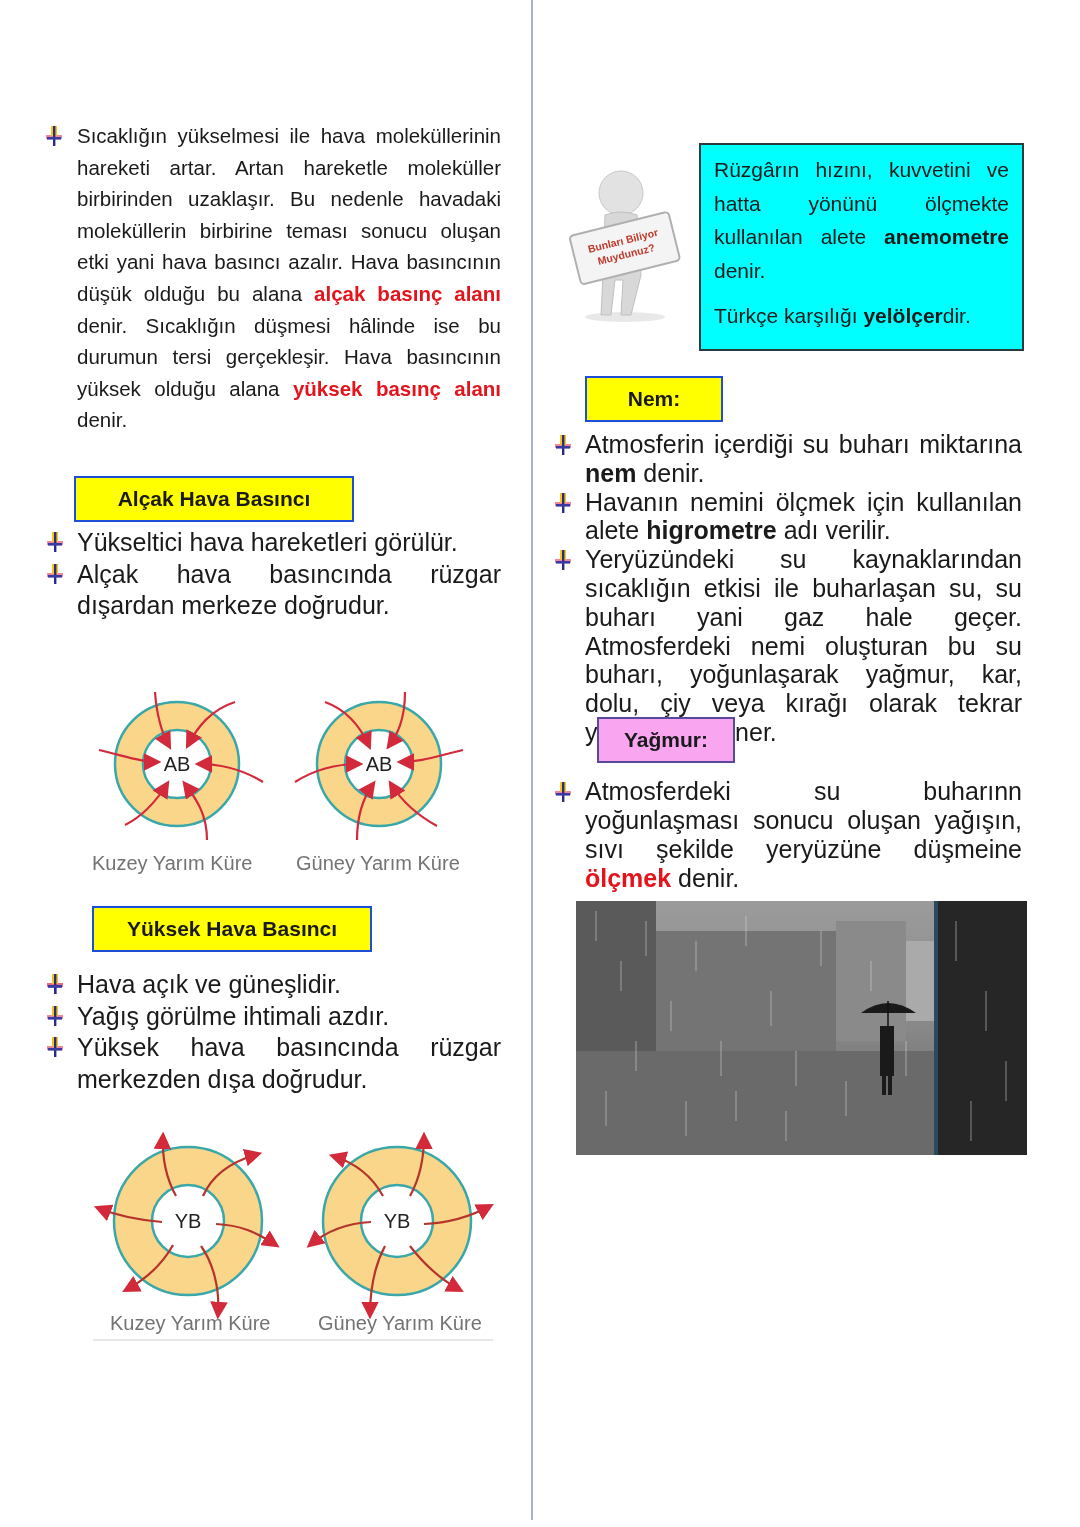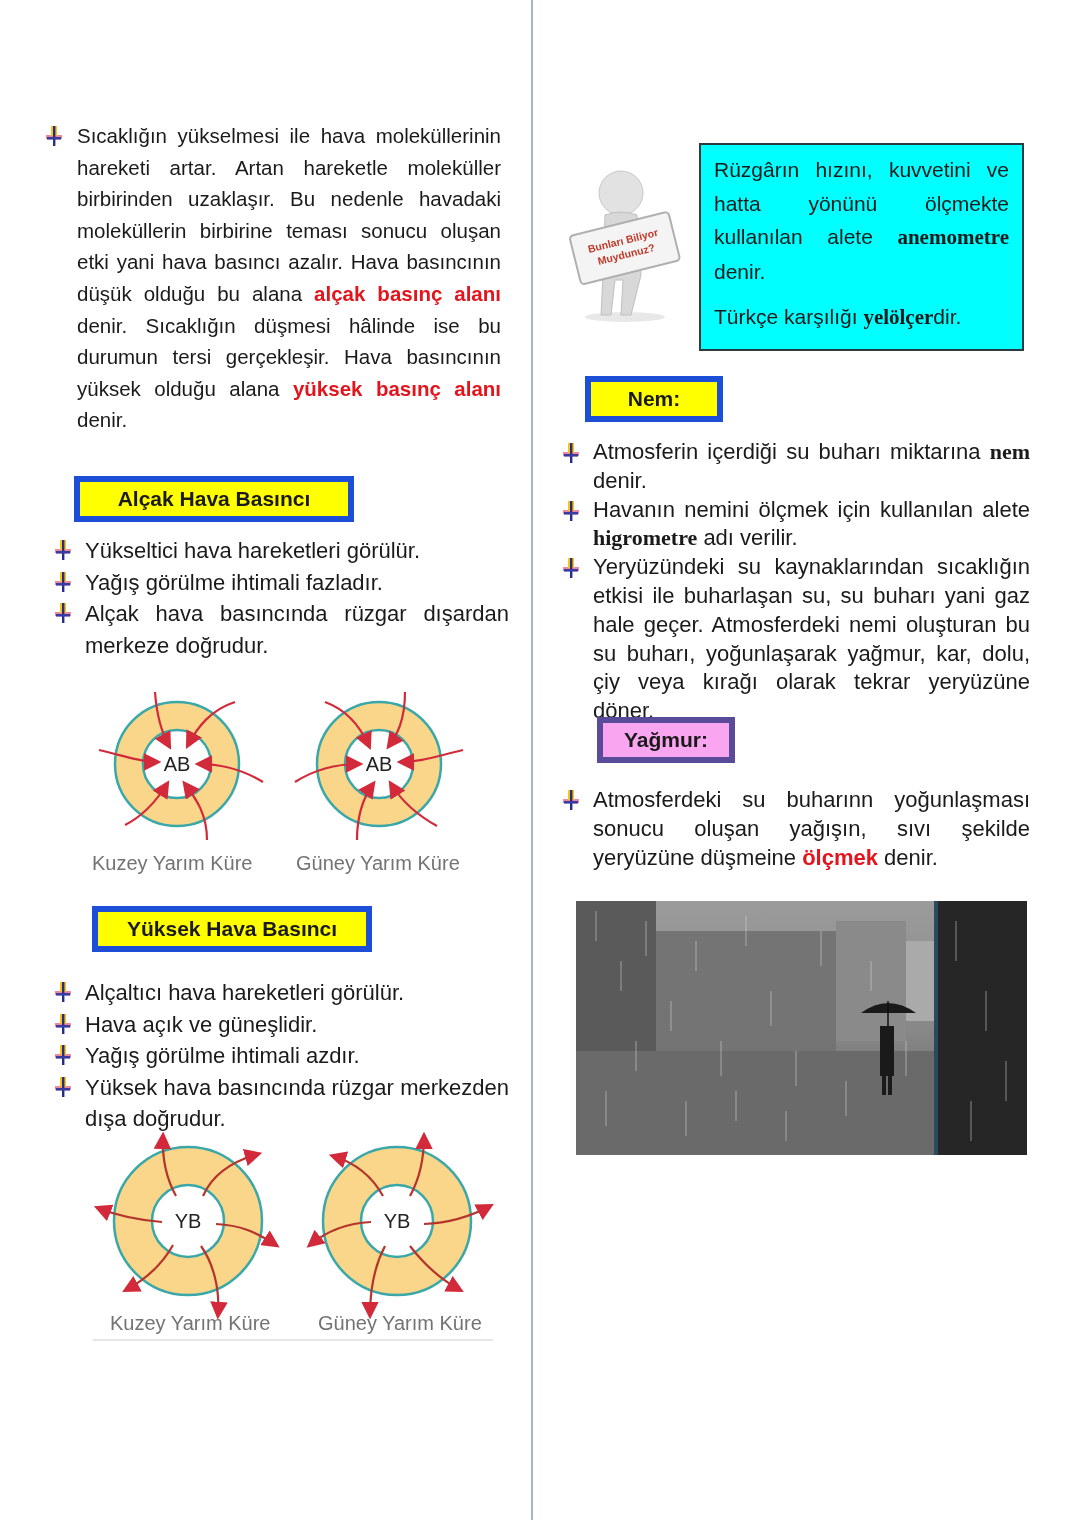--- a/index.html
+++ b/index.html
@@ -7,29 +7,29 @@
     width:1080px; height:1527px; position:relative; overflow:hidden;
     background:#ffffff; color:#1a1a1a;
     font-family:"Liberation Sans", "DejaVu Sans", sans-serif;
   }
   .divider { position:absolute; left:531px; top:0; width:2px; height:1520px; background:#a9b3cf; }
   .para {
     position:absolute; font-size:20.5px; line-height:31.6px; text-align:justify;
     text-align-last:left;
   }
   .red { color:#e3141c; font-weight:bold; }
-  .b { font-weight:bold;font-family:Liberation Serif, serif; }
+  .b { font-weight:bold; }
   .bullet-icon {
     position:absolute; width:22px; height:22px;
   }
-  .bullet-list { position:absolute; margin:8px; padding:0; list-style:none; font-size:22px; }
+  .bullet-list { position:absolute; margin:0; padding:0; list-style:none; font-size:25px; }
   .bullet-list li { position:relative; padding-left:33px; text-align:justify; text-align-last:left; }
   .bullet-list li .bullet-icon { left:0; top:4px; }
   .box-title {
-    position:absolute; border:6px solid #1d4ed8; font-weight:bold; font-size:21px;
+    position:absolute; border:2px solid #1d4ed8; font-weight:bold; font-size:21px;
     display:flex; align-items:center; justify-content:center; box-sizing:border-box;
   }
   .yellow { background:#ffff00; }
   .pink { background:#f9a5f0; border-color:#5a4a9a; }
   .cyan-box {
     position:absolute; left:699px; top:143px; width:325px; height:208px; box-sizing:border-box;
     background:#00ffff; border:2px solid #2a3a40; padding:8px 13px 0 13px; font-size:21px; line-height:33.5px;
   }
   .cyan-box p { margin:0; text-align:justify; text-align-last:left; }
   .cyan-box p.second { margin-top:12px; text-align-last:auto; }
@@ -67,23 +67,20 @@
 </div>
 
 <div class="box-title yellow" style="left:74px; top:476px; width:280px; height:46px;">Alçak Hava Basıncı</div>
 
 <ul class="bullet-list" style="left:44px; top:527px; width:457px; line-height:31.6px;">
   <li><svg class="bullet-icon">
         <use href="#bullet"></use>
       </svg><span>Yükseltici hava hareketleri görülür.</span></li>
   <li><svg class="bullet-icon">
         <use href="#bullet"></use>
-      </svg><span>Yağış görülme ihtimali fazladır.</span></li>
-  <li><svg class="bullet-icon">
-        <use href="#bullet"></use>
       </svg><span>Alçak hava basıncında rüzgar dışardan merkeze doğrudur.</span></li>
 </ul>
 
 <svg class="diagram" style="left:85px; top:690px;" width="400" height="165" viewBox="0 0 400 165">
   <g>
     <circle cx="92" cy="74" r="62" fill="#f9d68a" stroke="#3aa7a8" stroke-width="2.5"></circle>
     <circle cx="92" cy="74" r="34" fill="#ffffff" stroke="#3aa7a8" stroke-width="2.5"></circle>
     <g fill="none" stroke="#d22a3a" stroke-width="2.2" marker-end="url(#ah)">
       <path d="M70,2 C72,30 78,45 84,56"></path>
       <path d="M150,12 C125,20 112,38 103,55"></path>
@@ -109,21 +106,21 @@
   </g>
 </svg>
 <div class="diag-label" style="left:92px; top:852px;">Kuzey Yarım Küre</div>
 <div class="diag-label" style="left:296px; top:852px;">Güney Yarım Küre</div>
 
 <div class="box-title yellow" style="left:92px; top:906px; width:280px; height:46px;">Yüksek Hava Basıncı</div>
 
 <ul class="bullet-list" style="left:44px; top:969px; width:457px; line-height:31.6px;">
   <li><svg class="bullet-icon">
         <use href="#bullet"></use>
-      </svg><span>Alçaltıcı hava hareketleri görülür.</span></li>
+      </svg></li>
   <li><svg class="bullet-icon">
         <use href="#bullet"></use>
       </svg><span>Hava açık ve güneşlidir.</span></li>
   <li><svg class="bullet-icon">
         <use href="#bullet"></use>
       </svg><span>Yağış görülme ihtimali azdır.</span></li>
   <li><svg class="bullet-icon">
         <use href="#bullet"></use>
       </svg><span>Yüksek hava basıncında rüzgar merkezden dışa doğrudur.</span></li>
 </ul>

